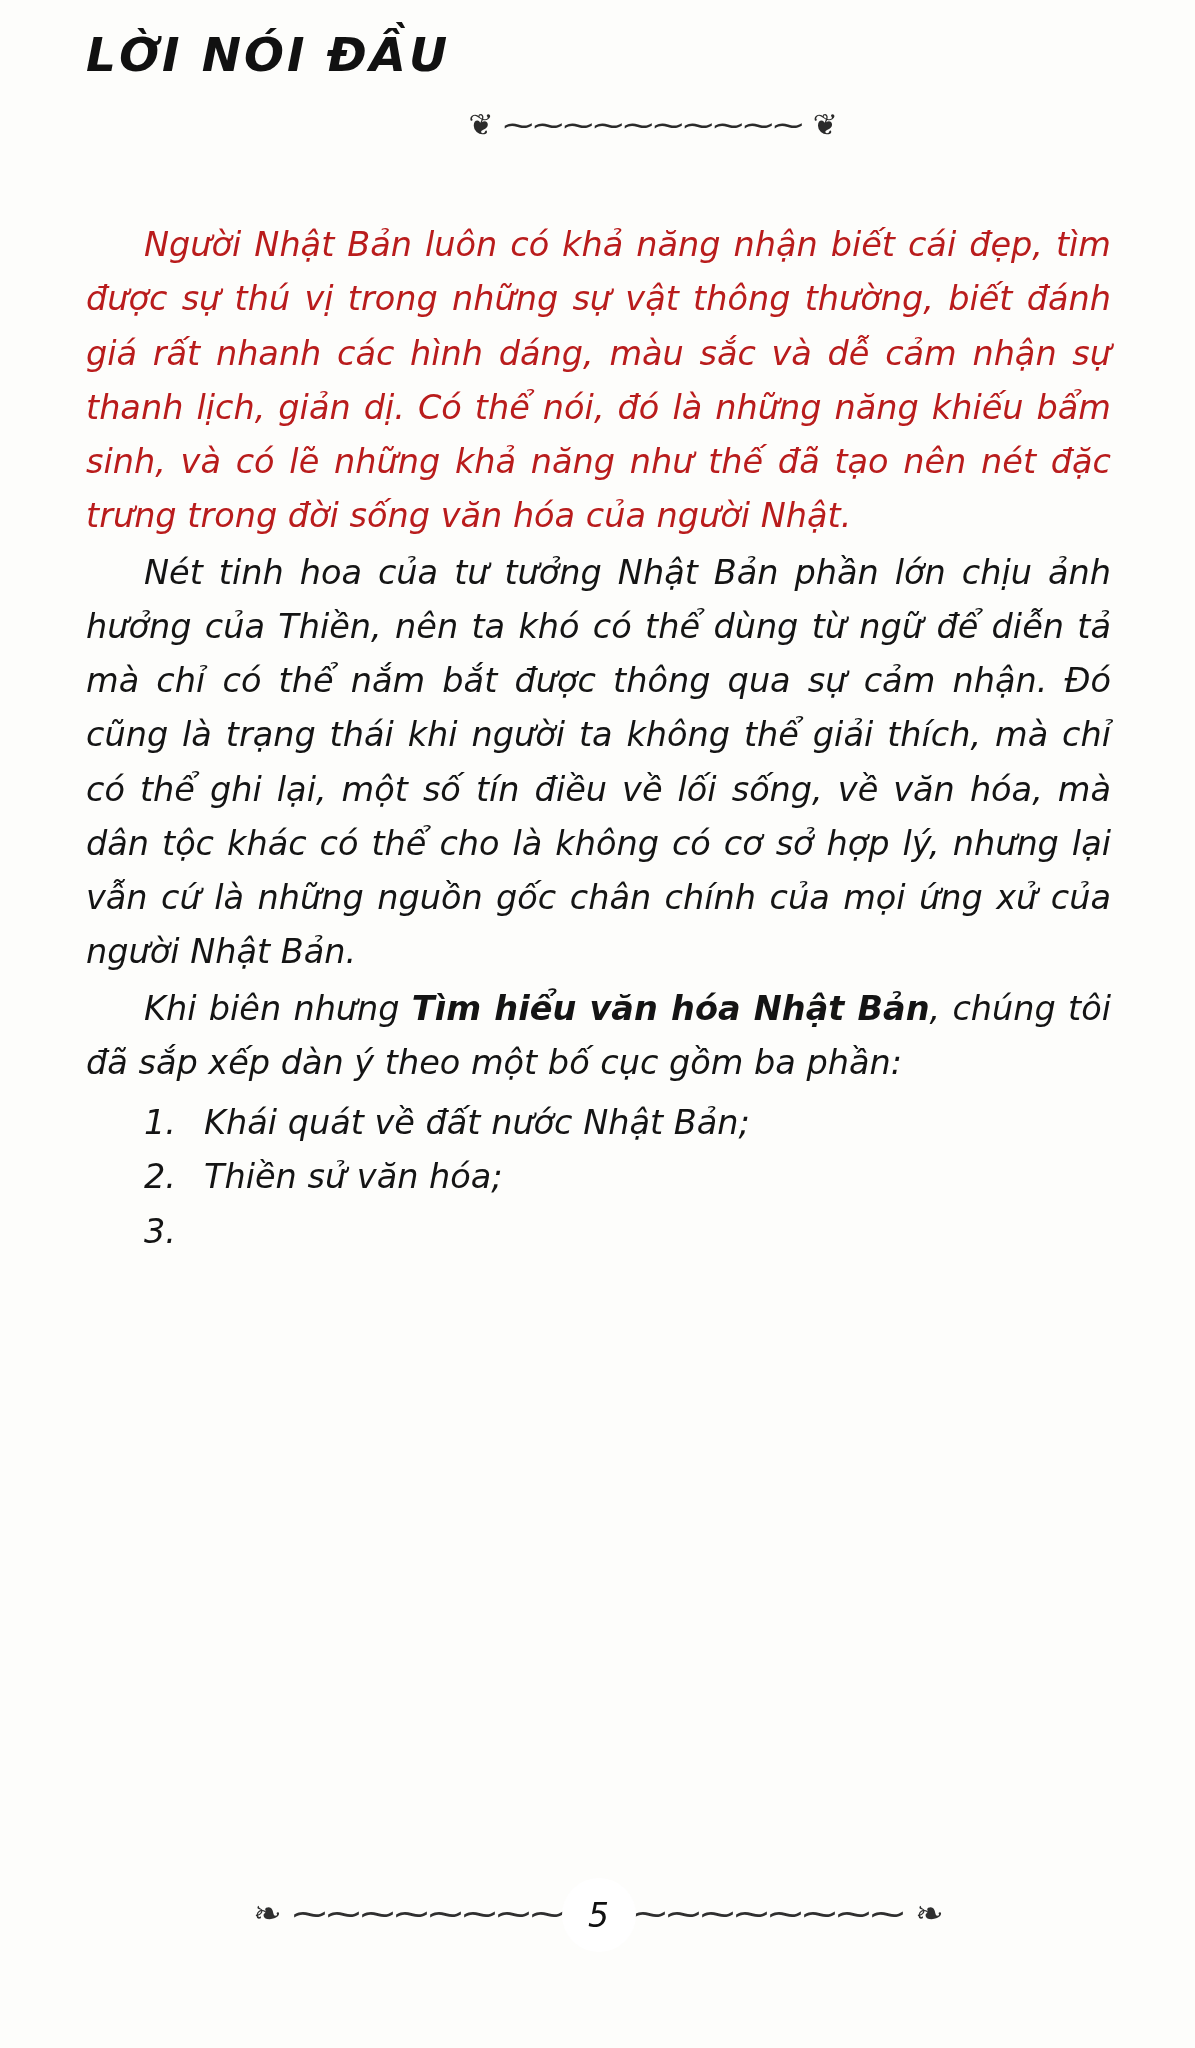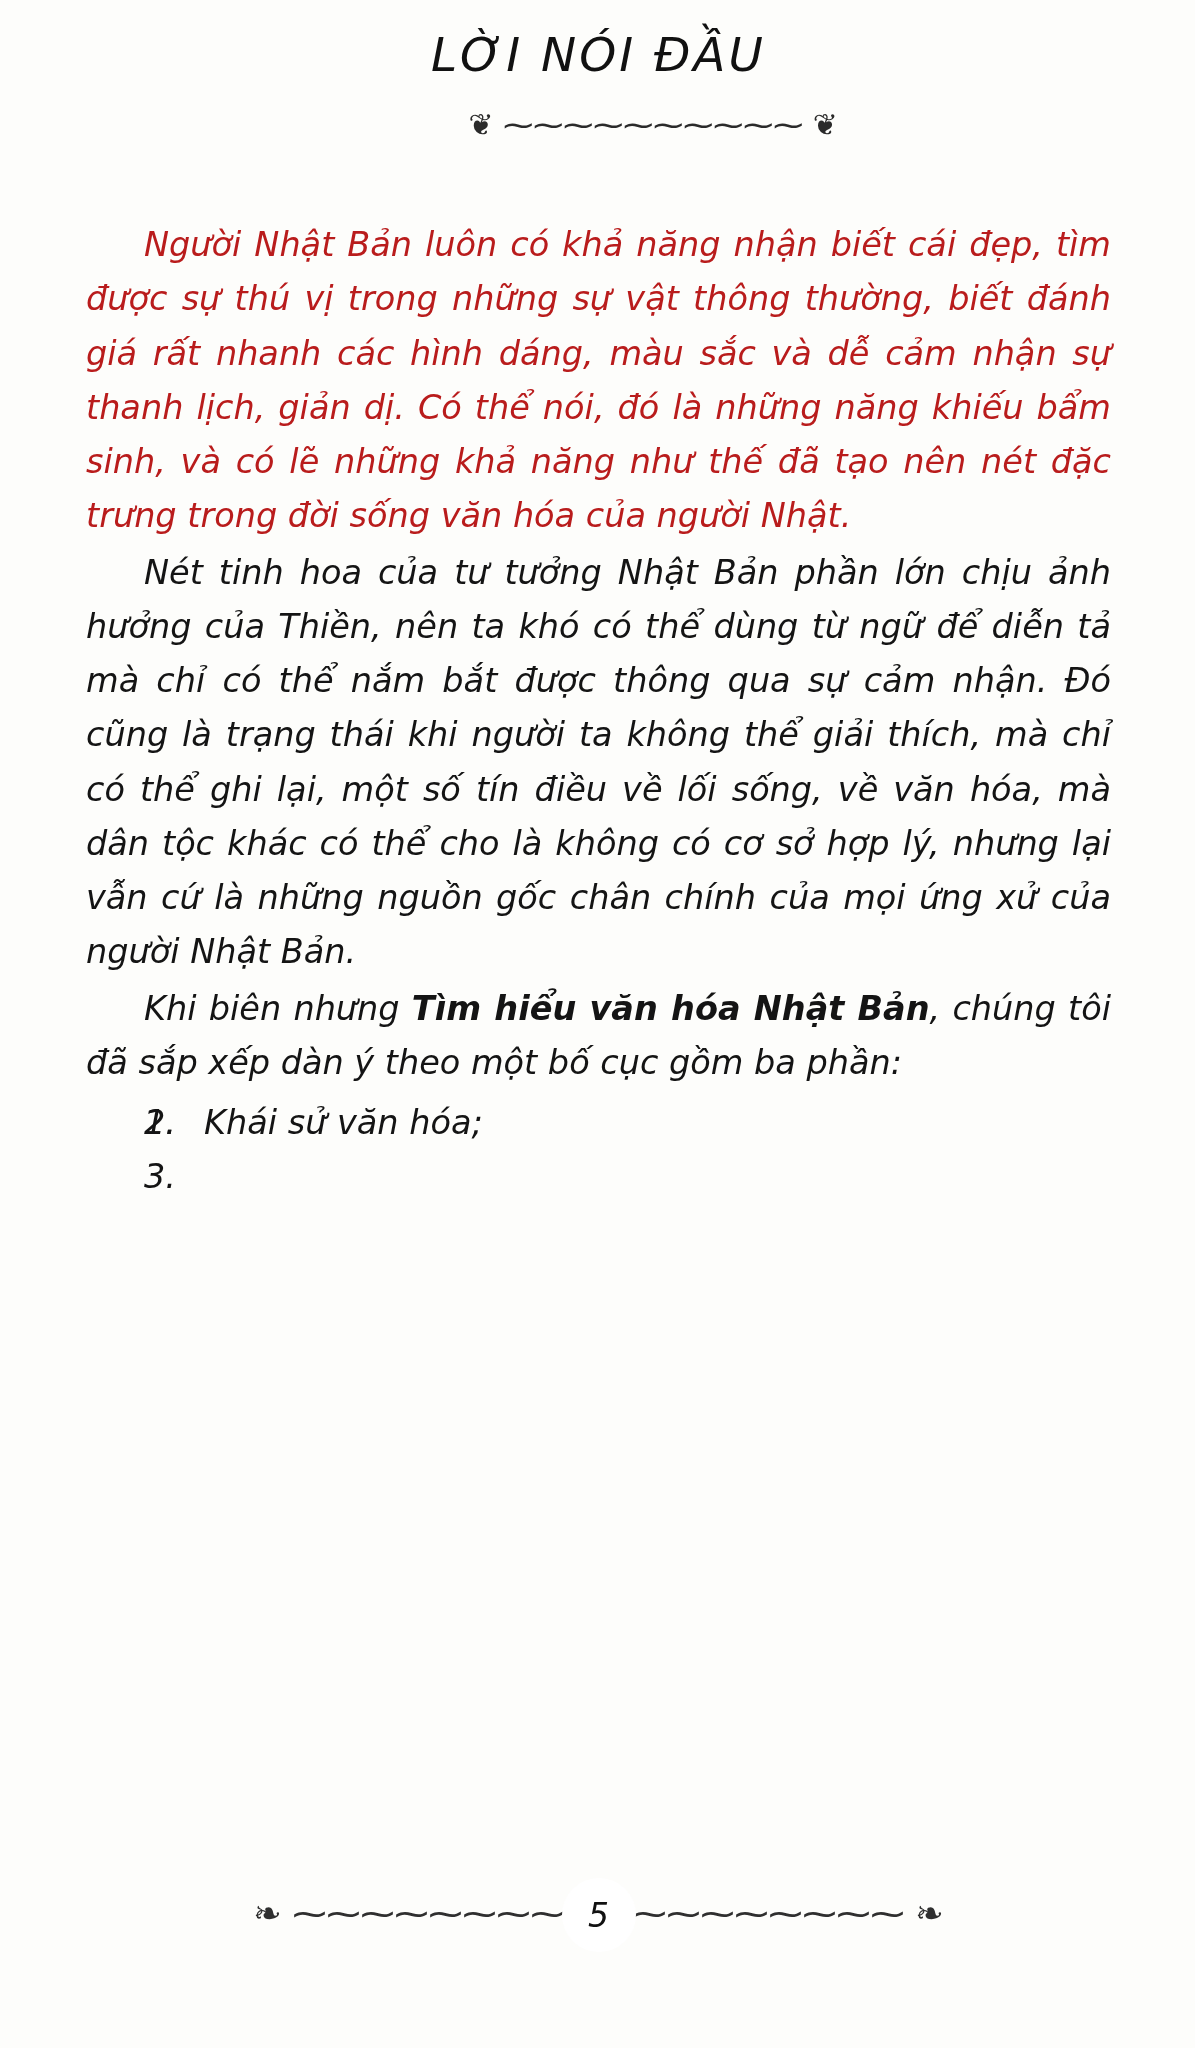--- a/index.html
+++ b/index.html
@@ -21,23 +21,22 @@
     box-sizing: border-box;
   }
   .content {
     position: absolute;
     left: 86px;
     top: 0;
     width: 1025px;
     height: 2048px;
   }
   .title {
-    text-align: center;
     font-family: "DejaVu Sans", sans-serif;
-    font-weight: normal;
+    font-weight: bold;
     font-style: italic;
     font-size: 47px;
     letter-spacing: 3px;
     color: #111111;
     line-height: 1;
   }
   .title-rule {
     margin: 22px auto 0 auto;
     width: 260px;
     height: 42px;
@@ -147,22 +146,22 @@
 
     <div class="body-text">
 
       <p class="para faded">Người Nhật Bản luôn có khả năng nhận biết cái đẹp, tìm được sự thú vị trong những sự vật thông thường, biết đánh giá rất nhanh các hình dáng, màu sắc và dễ cảm nhận sự thanh lịch, giản dị. Có thể nói, đó là những năng khiếu bẩm sinh, và có lẽ những khả năng như thế đã tạo nên nét đặc trưng trong đời sống văn hóa của người Nhật.</p>
 
       <p class="para">Nét tinh hoa của tư tưởng Nhật Bản phần lớn chịu ảnh hưởng của Thiền, nên ta khó có thể dùng từ ngữ để diễn tả mà chỉ có thể nắm bắt được thông qua sự cảm nhận. Đó cũng là trạng thái khi người ta không thể giải thích, mà chỉ có thể ghi lại, một số tín điều về lối sống, về văn hóa, mà dân tộc khác có thể cho là không có cơ sở hợp lý, nhưng lại vẫn cứ là những nguồn gốc chân chính của mọi ứng xử của người Nhật Bản.</p>
 
       <p class="para"><span>Khi biên nhưng </span><b>Tìm hiểu văn hóa Nhật Bản</b><span>, chúng tôi đã sắp xếp dàn ý theo một bố cục gồm ba phần:</span></p>
 
       <ul class="list">
-        <li><span class="num">1.</span></li>
-        <li><span class="num">2.</span><span>Khái sử văn hóa;</span></li>
+        <li><span class="num">1.</span><span>Khái quát về đất nước Nhật Bản;</span></li>
+        <li><span class="num">2.</span><span>Thiền sử văn hóa;</span></li>
         <li><span class="num">3.</span></li>
       </ul>
 
     </div>
 
     <div class="footer">
       <div class="footer-orn">❧ ⁓⁓⁓⁓⁓⁓⁓⁓⁓⁓⁓⁓⁓⁓⁓⁓⁓⁓ ❧</div>
       <div class="page-number">5</div>
     </div>
 

